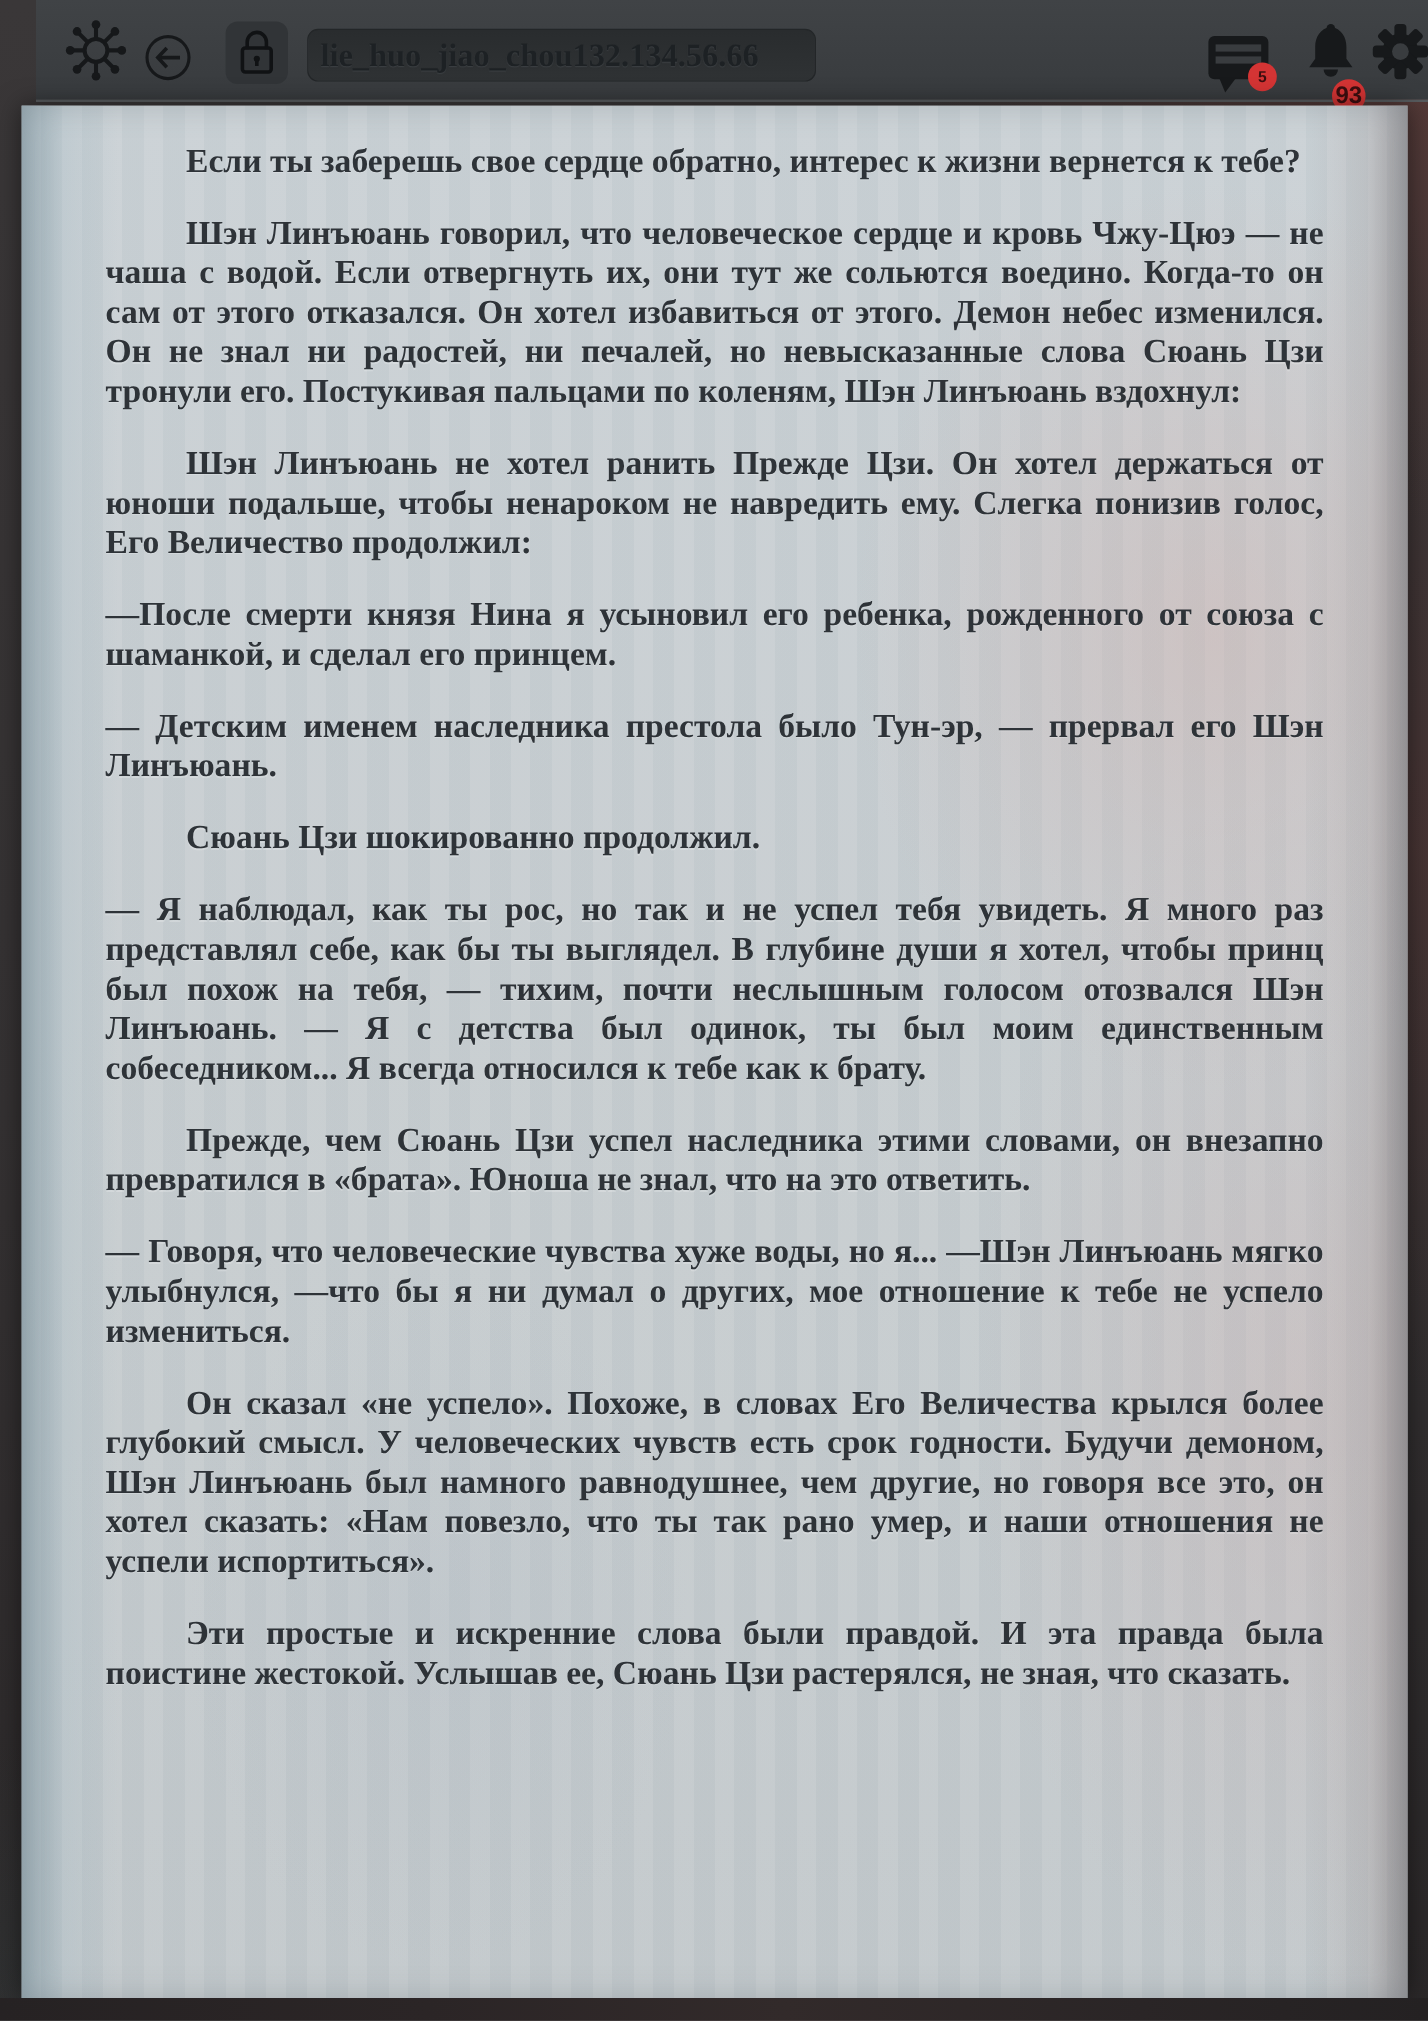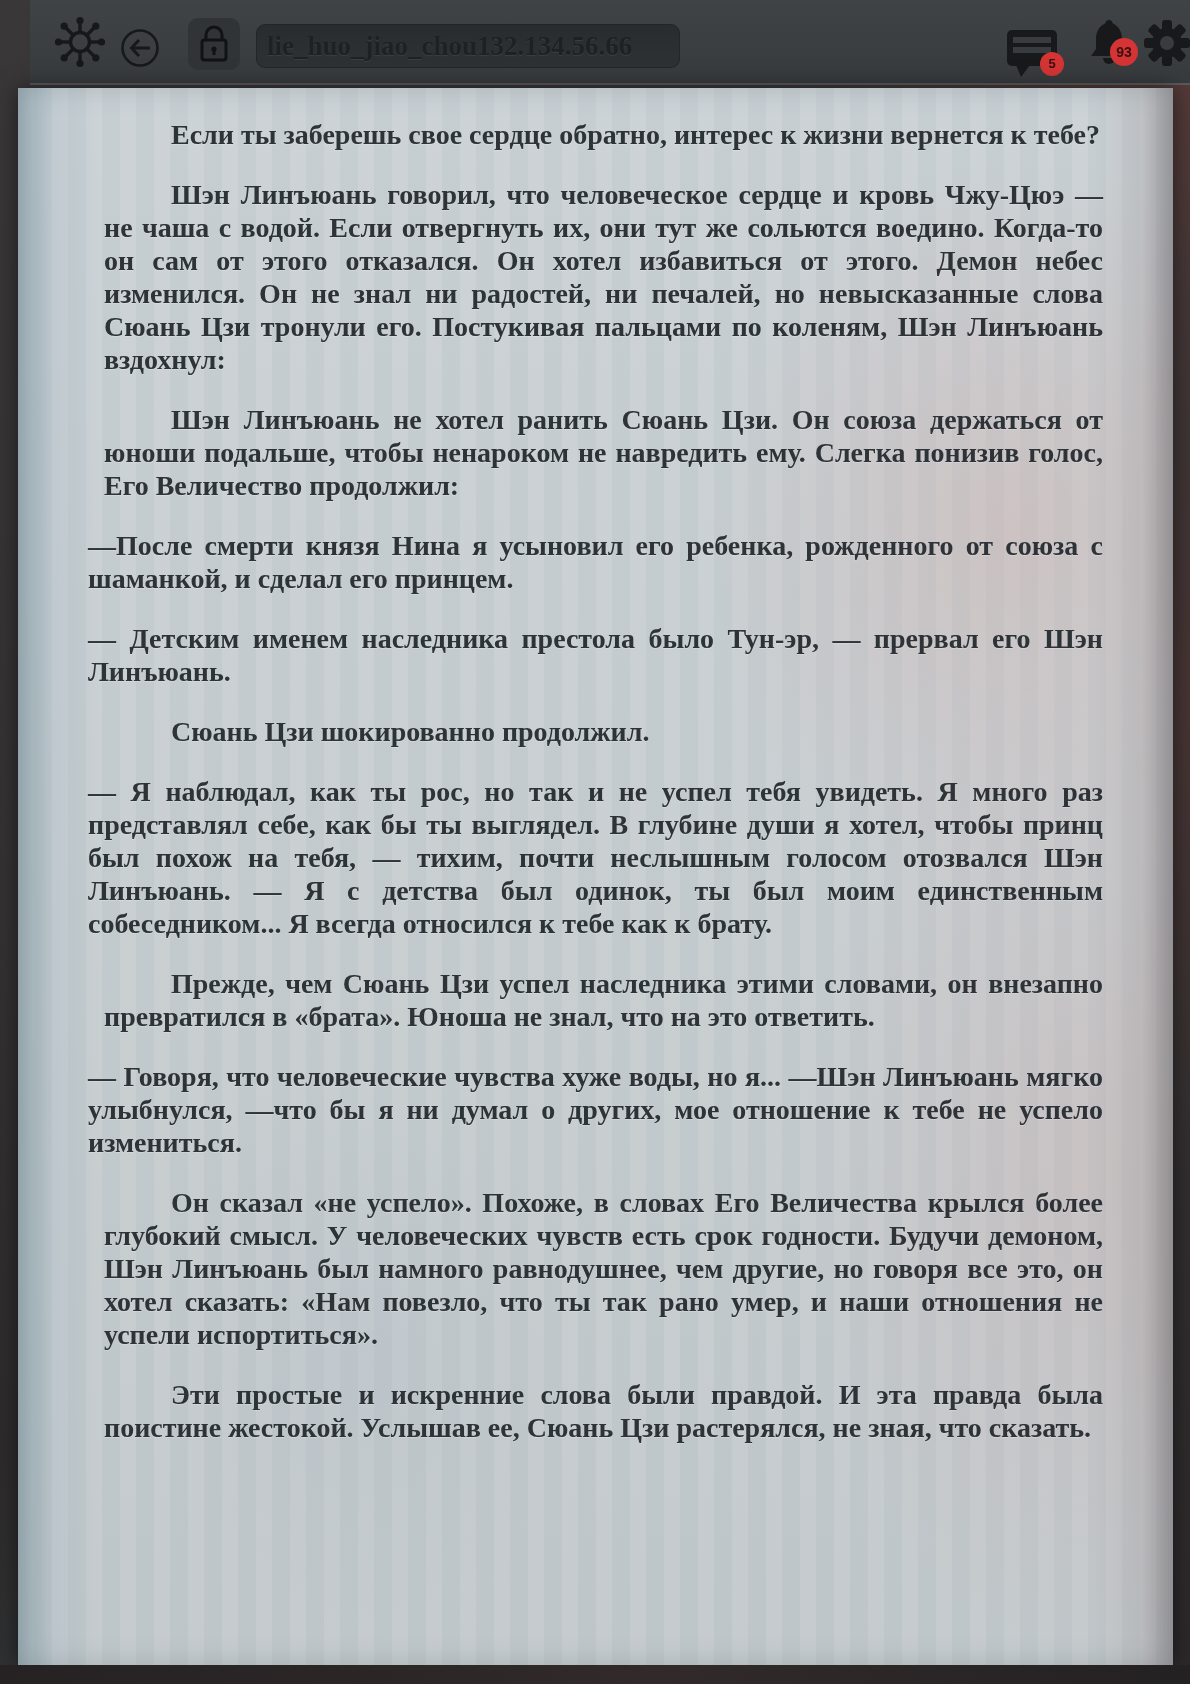--- a/index.html
+++ b/index.html
@@ -43,21 +43,21 @@
   .right-icon{ position:absolute; }
   .chat{ left:976px; top:24px; width:54px; height:54px; }
   .bell{ left:1056px; top:18px; width:46px; height:54px; }
   .gear{ left:1112px; top:18px; width:50px; height:50px; }
   .badge{
     position:absolute; background:#d43434; color:#3c0e0f;
     border-radius:50%; text-align:center;
     font-family:"Liberation Sans", sans-serif; font-weight:bold;
   }
   .badge-chat{ left:34px; top:28px; width:24px; height:24px; font-size:13px; line-height:24px; }
-  .badge-bell{ left:24px; top:20px; width:28px; height:28px; font-size:14px; line-height:28px; }
+  .badge-bell{ left:24px; top:48px; width:28px; height:28px; font-size:20px; line-height:28px; }
 
   
   .paper{
     position:absolute; left:18px; top:88px; width:1155px; height:1577px;
     overflow:hidden;
     background:
       linear-gradient(90deg, rgba(118,144,156,.55) 0%, rgba(160,182,192,.28) 3%, rgba(200,212,216,0) 7%),
       linear-gradient(270deg, rgba(116,106,108,.50) 0%, rgba(156,146,146,.22) 3%, rgba(0,0,0,0) 7%),
       radial-gradient(430px 540px at 86% 28%, rgba(208,172,166,.38), transparent 70%),
       radial-gradient(390px 720px at 92% 68%, rgba(202,170,168,.32), transparent 70%),
@@ -65,21 +65,21 @@
       repeating-linear-gradient(90deg, rgba(255,255,255,.05) 0 16px, rgba(138,158,168,.06) 16px 34px),
       linear-gradient(180deg,#cad1d5,#c6cccf 60%,#c2c8cb);
     box-shadow:0 0 20px rgba(0,0,0,.5), inset 0 0 26px rgba(90,105,112,.28);
   }
   .text-col{ padding:30px 70px 0 70px; }
   .para{
     font-size:28px; line-height:33px; font-weight:bold;
     color:#2e3338; text-align:justify; margin:0 0 27px 0;
     text-shadow:0 1px 0 rgba(255,255,255,.22);
   }
-  .para.indent{ text-indent:67px;margin-left:16px; }
+  .para.indent{ text-indent:67px; }
 
   .bottom-strip{
     position:absolute; left:0; top:1665px; width:1190px; height:19px;
     background:linear-gradient(90deg,#262223,#2b2526 30%,#322a2a 55%,#2a2526 80%,#242122);
   }
   svg{ display:block; }
 </style>
 </head>
 <body>
 
@@ -160,21 +160,21 @@
       </g>
       <circle cx="25" cy="25" r="7" fill="#393c3f"></circle>
     </svg>
   </div>
 </div>
 
 <div class="paper">
   <div class="text-col">
       <p class="para indent">Если ты заберешь свое сердце обратно, интерес к жизни вернется к тебе?</p>
       <p class="para indent">Шэн Линъюань говорил, что человеческое сердце и кровь Чжу-Цюэ — не чаша с водой. Если отвергнуть их, они тут же сольются воедино. Когда-то он сам от этого отказался. Он хотел избавиться от этого. Демон небес изменился. Он не знал ни радостей, ни печалей, но невысказанные слова Сюань Цзи тронули его. Постукивая пальцами по коленям, Шэн Линъюань вздохнул:</p>
-      <p class="para indent">Шэн Линъюань не хотел ранить Сюань Цзи. Он союза держаться от юноши подальше, чтобы ненароком не навредить ему. Слегка понизив голос, Его Величество продолжил:</p>
+      <p class="para indent">Шэн Линъюань не хотел ранить Прежде Цзи. Он хотел держаться от юноши подальше, чтобы ненароком не навредить ему. Слегка понизив голос, Его Величество продолжил:</p>
       <p class="para">—После смерти князя Нина я усыновил его ребенка, рожденного от союза с шаманкой, и сделал его принцем.</p>
       <p class="para">— Детским именем наследника престола было Тун-эр, — прервал его Шэн Линъюань.</p>
       <p class="para indent">Сюань Цзи шокированно продолжил.</p>
       <p class="para">— Я наблюдал, как ты рос, но так и не успел тебя увидеть. Я много раз представлял себе, как бы ты выглядел. В глубине души я хотел, чтобы принц был похож на тебя, — тихим, почти неслышным голосом отозвался Шэн Линъюань. — Я с детства был одинок, ты был моим единственным собеседником... Я всегда относился к тебе как к брату.</p>
       <p class="para indent">Прежде, чем Сюань Цзи успел наследника этими словами, он внезапно превратился в «брата». Юноша не знал, что на это ответить.</p>
       <p class="para">— Говоря, что человеческие чувства хуже воды, но я... —Шэн Линъюань мягко улыбнулся, —что бы я ни думал о других, мое отношение к тебе не успело измениться.</p>
       <p class="para indent">Он сказал «не успело». Похоже, в словах Его Величества крылся более глубокий смысл. У человеческих чувств есть срок годности. Будучи демоном, Шэн Линъюань был намного равнодушнее, чем другие, но говоря все это, он хотел сказать: «Нам повезло, что ты так рано умер, и наши отношения не успели испортиться».</p>
       <p class="para indent">Эти простые и искренние слова были правдой. И эта правда была поистине жестокой. Услышав ее, Сюань Цзи растерялся, не зная, что сказать.</p>
     </div>
 </div>

